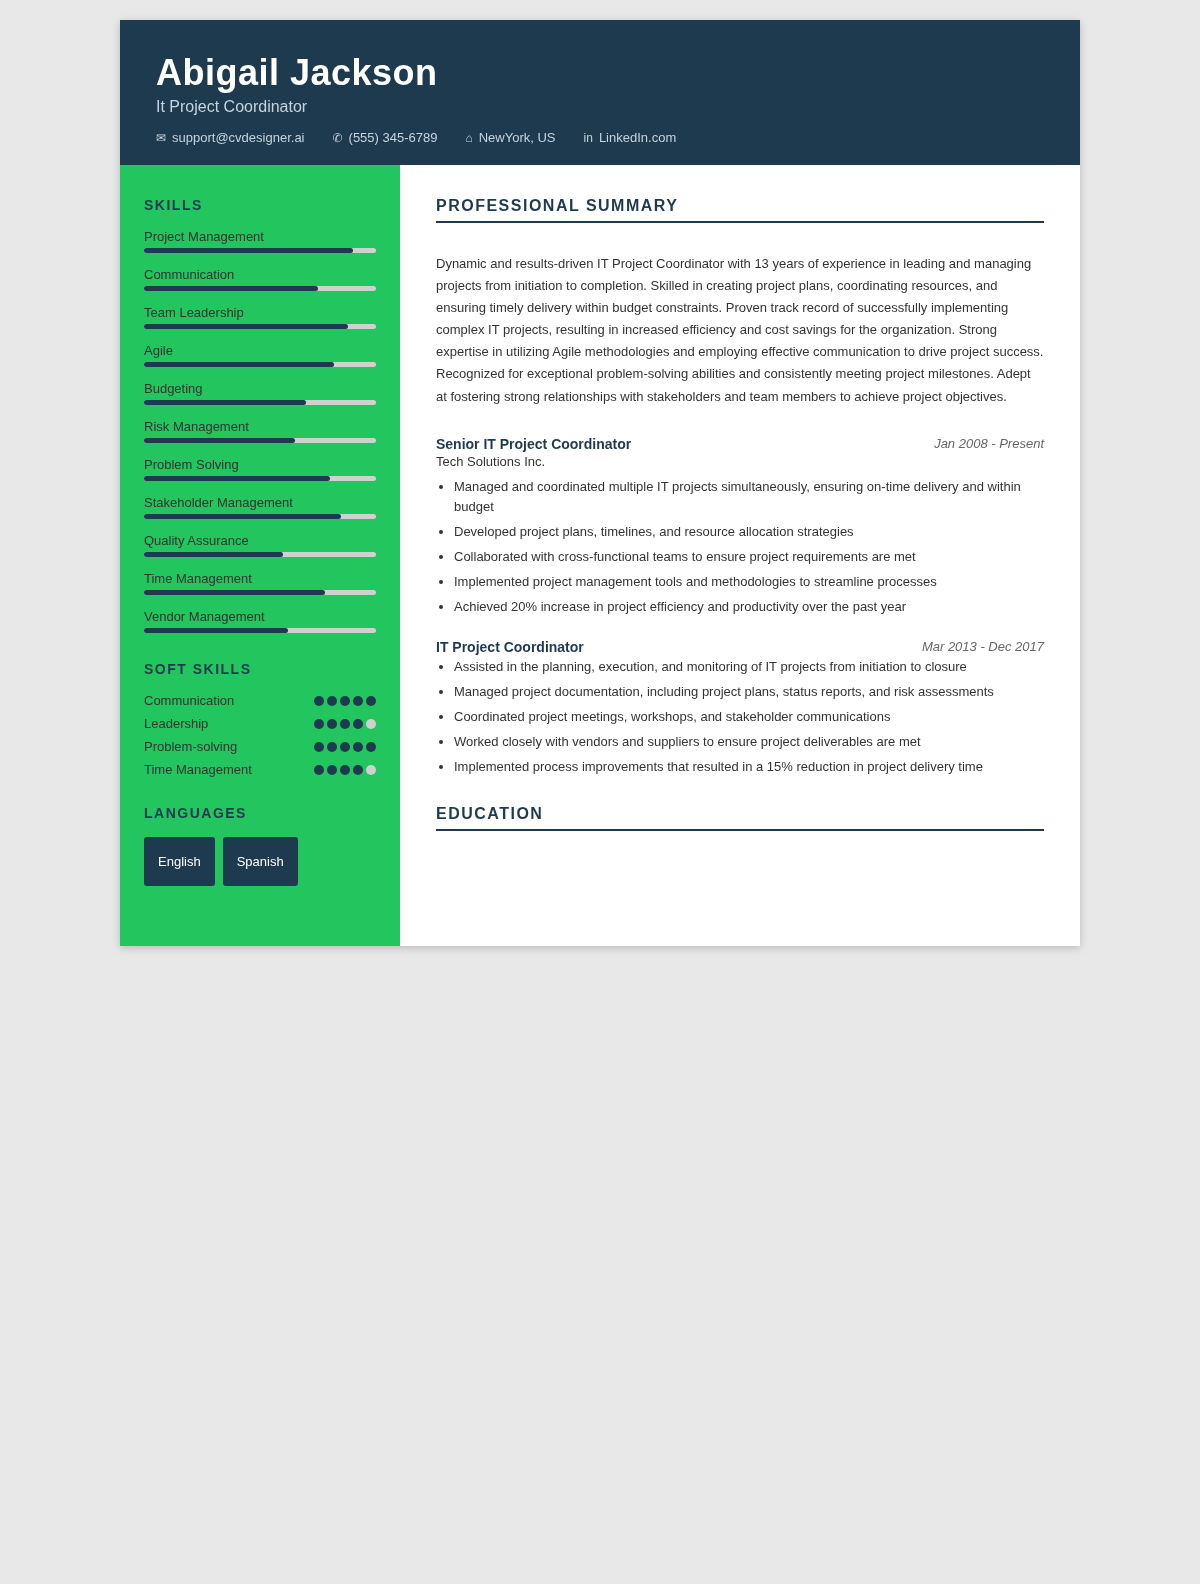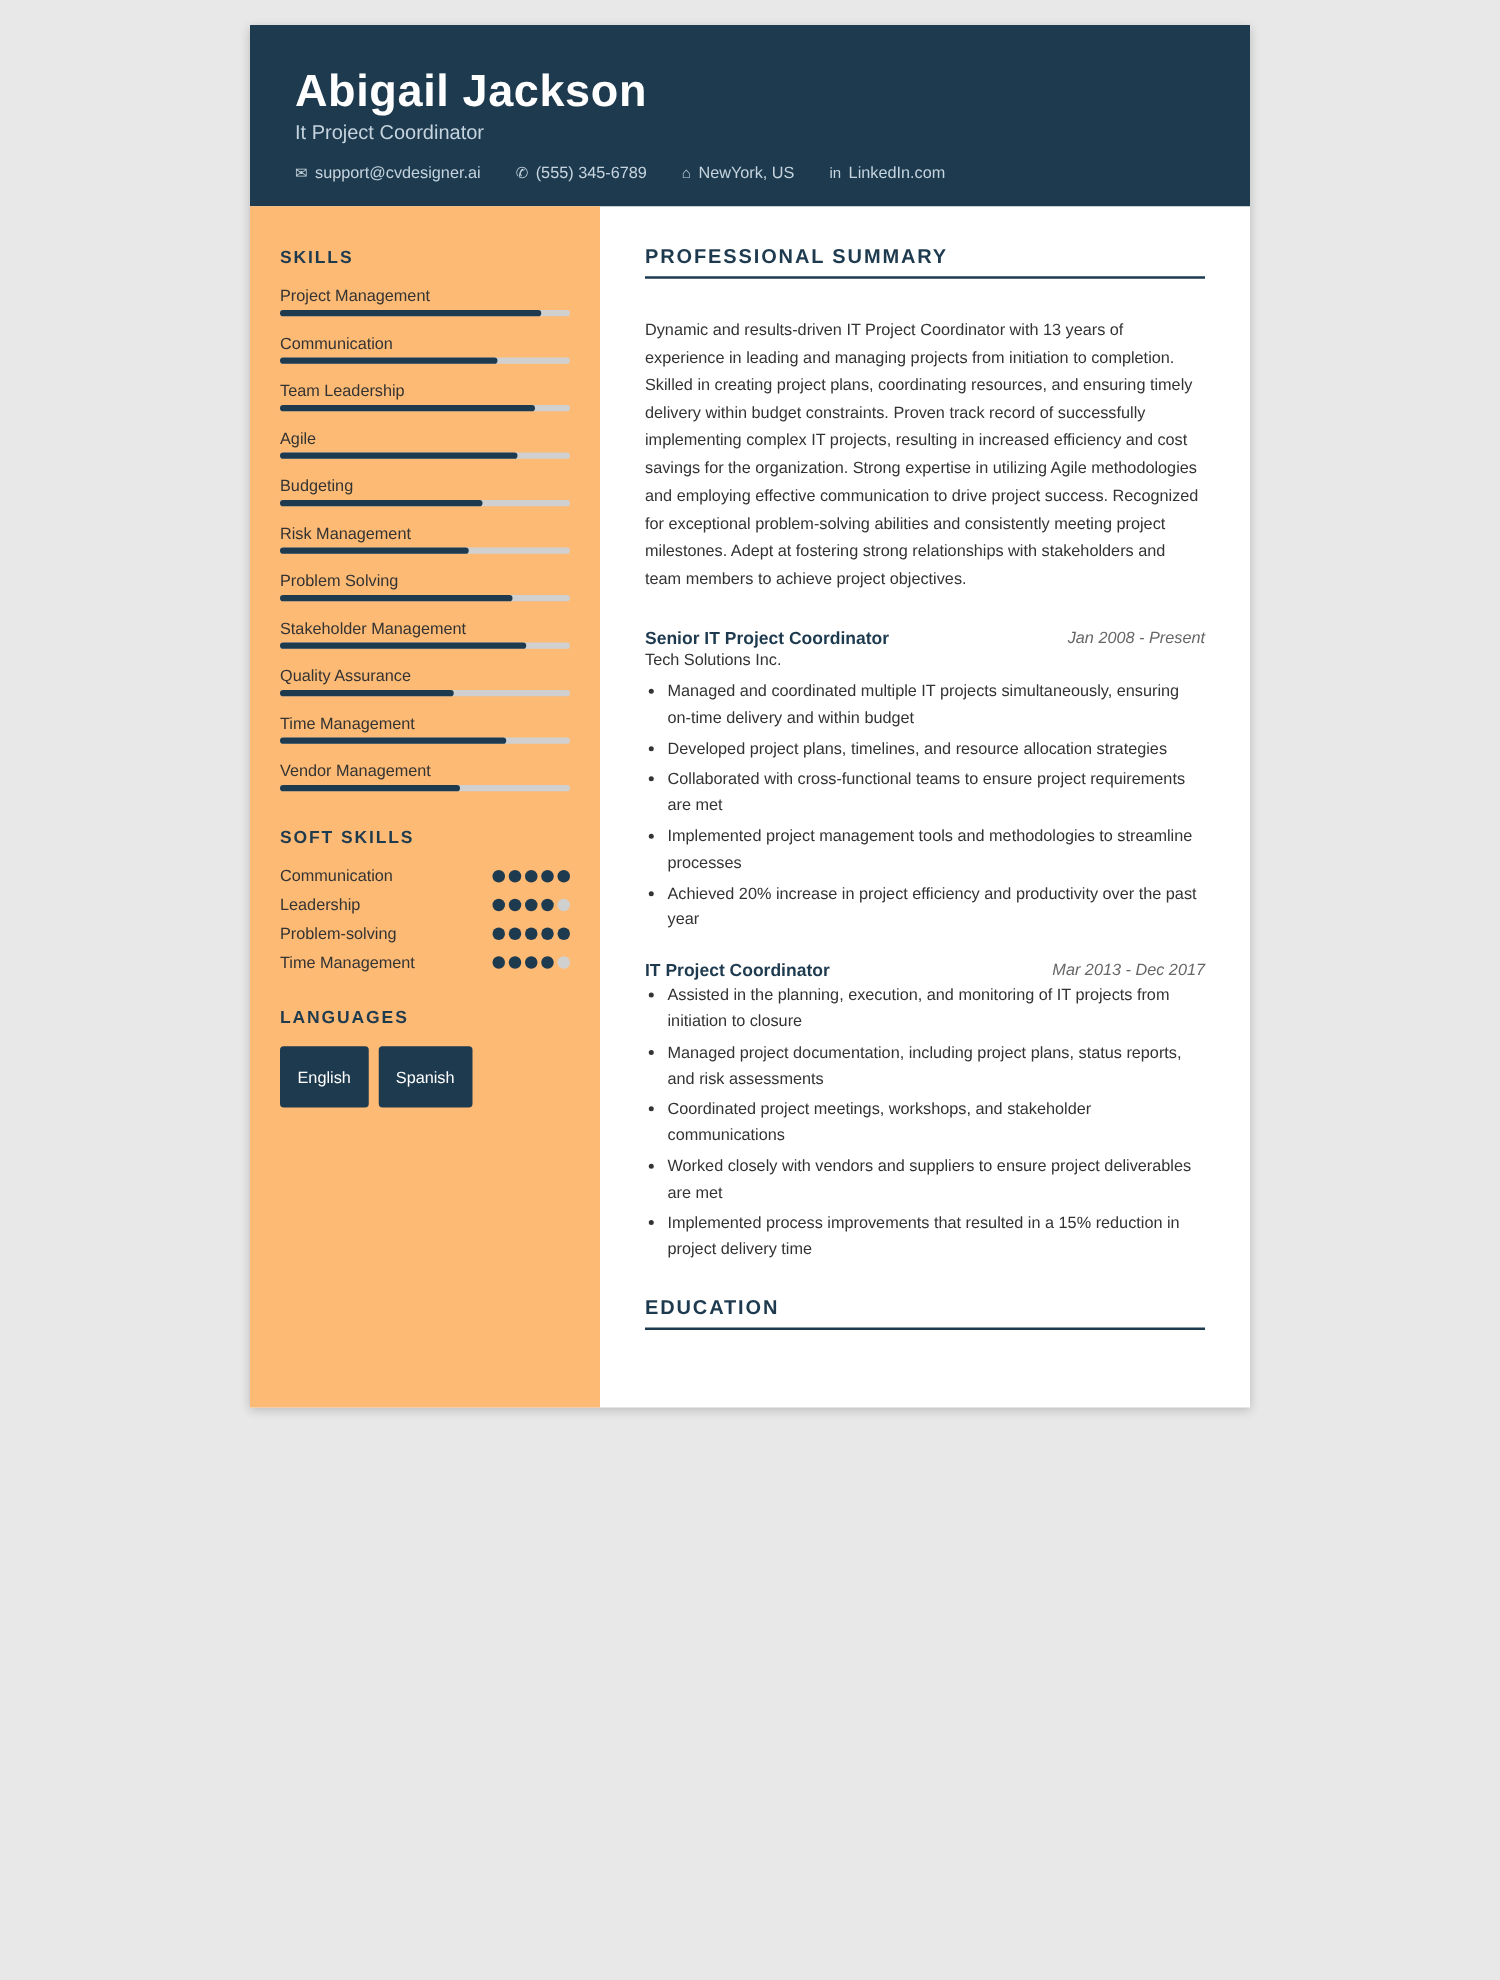--- a/index.html
+++ b/index.html
@@ -4,21 +4,21 @@
   <style>
     * { margin: 0; padding: 0; box-sizing: border-box; }
     body {
       font-family: Arial, sans-serif;
       background: #e8e8e8;
       display: flex;
       justify-content: center;
       padding: 20px;
     }
     .resume {
-      width: 800px;
+      width: 960px;
       background: #fff;
       box-shadow: 0 2px 8px rgba(0,0,0,0.2);
     }
     
     .header {
       background: #1e3a4f;
       color: #fff;
       padding: 32px 36px 20px;
     }
     .header-name {
@@ -49,21 +49,21 @@
       font-size: 12px;
     }
     
     .body {
       display: flex;
     }
     
     .sidebar {
       width: 280px;
       min-width: 280px;
-      background: #fdba74;
+      background: #22c55e;
       padding: 32px 24px;
     }
     .section-title {
       font-size: 14px;
       font-weight: bold;
       letter-spacing: 1.5px;
       color: #1e3a4f;
       margin-bottom: 16px;
       text-transform: uppercase;
     }

